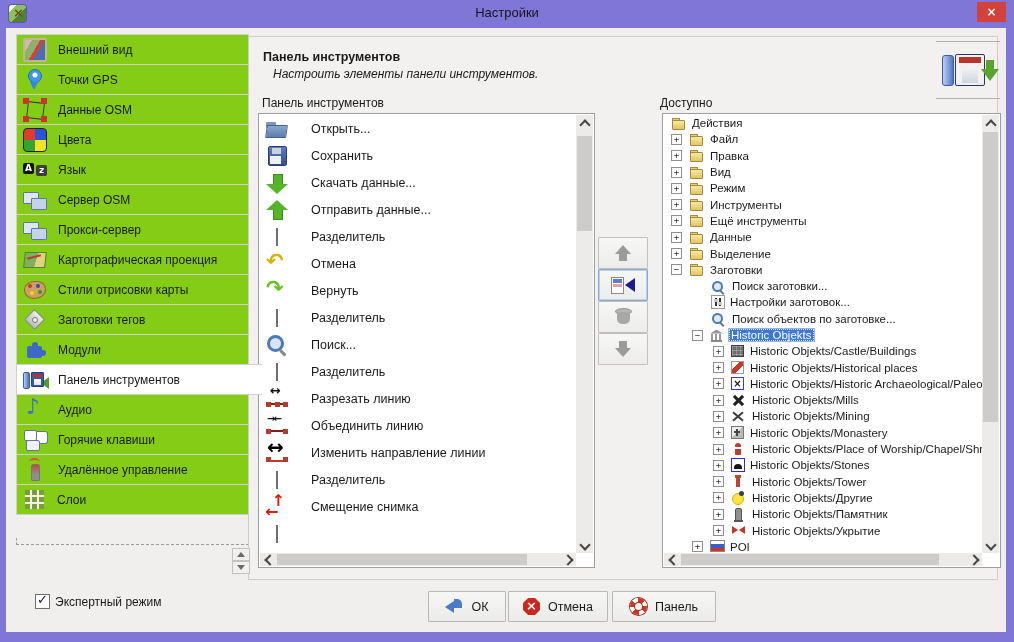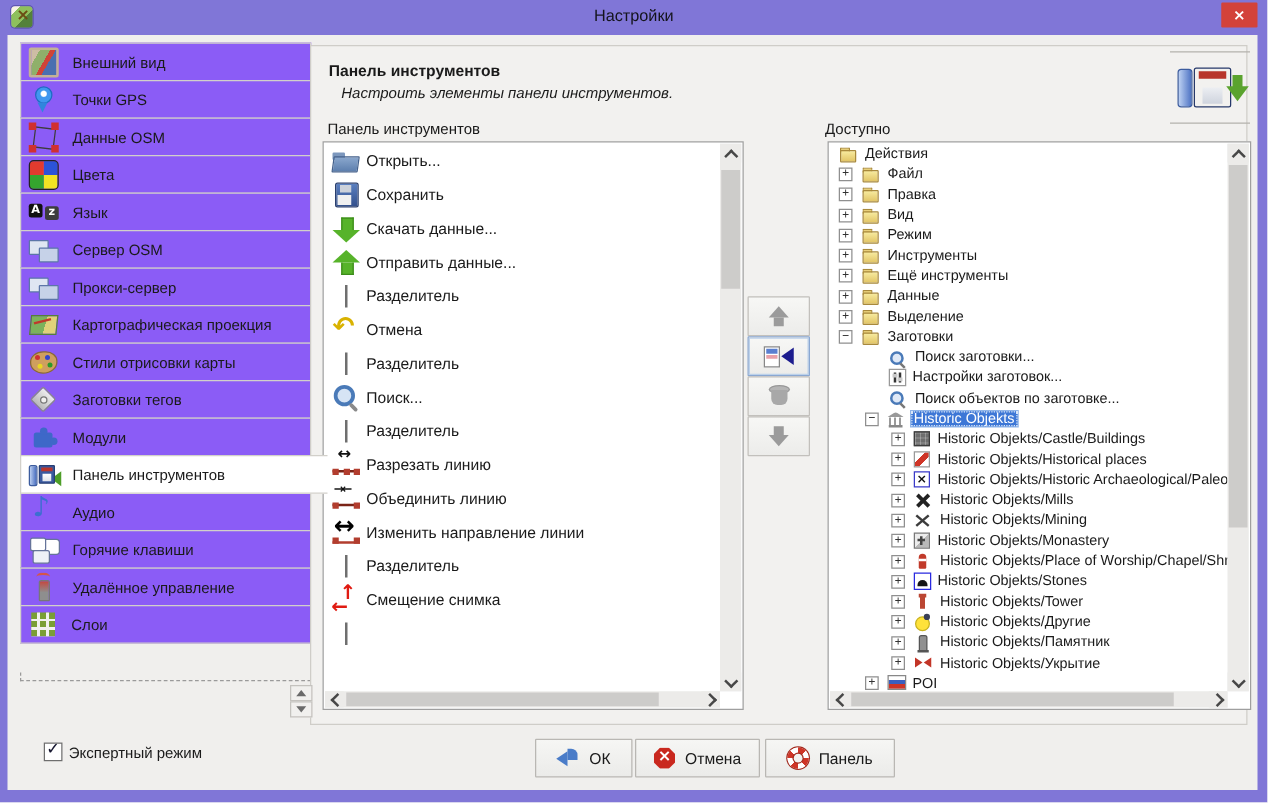--- a/index.html
+++ b/index.html
@@ -12,21 +12,21 @@
     background:linear-gradient(135deg,#f7f3e2 22%,#8ec05c 22% 58%,#54813a 58%);box-shadow:0 0 0 1px #5e55b0}
   .app-icon::before{content:"×";position:absolute;left:4px;top:-1px;font:bold 13px/17px "DejaVu Sans",sans-serif;color:#6b4d13}
   .win-title{position:absolute;left:0;top:0;width:100%;height:28px;text-align:center;font-size:13px;line-height:26px;color:#14141c}
   .close-btn{position:absolute;right:8px;top:2px;width:29px;height:20px;background:#d3423a;color:#fff;
     text-align:center;font:bold 12px/20px "DejaVu Sans",sans-serif;border-radius:1px}
   
   .client{position:absolute;left:6px;top:28px;width:1000px;height:604px;background:#f0efed}
   .label{position:absolute;font-size:12px;white-space:nowrap}
   
   .tabs{position:absolute;left:10px;top:6px;width:233px}
-  .tab{height:29px;border:1px solid #d2d0ca;background:#8b5cf6;display:flex;align-items:center;gap:11px;padding-left:6px;white-space:nowrap;overflow:hidden}
+  .tab{height:29px;border:1px solid #d2d0ca;background:#84cc16;display:flex;align-items:center;gap:11px;padding-left:6px;white-space:nowrap;overflow:hidden}
   .tab+.tab{margin-top:-1px}
   .tab.selected{background:#fff;width:239px;border-right:none;position:relative;z-index:6}
   .tabs-empty{position:absolute;left:10px;top:510px;width:231px;height:6px;border:1px dashed #9a9a9a;border-top:none;z-index:0}
   .tsb{position:absolute;left:226px;width:16px;height:11px;background:#f1f0ee;border:1px solid #c4c2be;display:flex;flex-direction:column;align-items:center;justify-content:center;z-index:7}
   .tsb .tri-u{width:0;height:0;border-left:4px solid transparent;border-right:4px solid transparent;border-bottom:5px solid #6a6a6a}
   .tsb .tri-d{width:0;height:0;border-left:4px solid transparent;border-right:4px solid transparent;border-top:5px solid #6a6a6a}
   
   .panel{position:absolute;left:242px;top:8px;width:748px;height:542px;border:1px solid #cfcdc8;background:#f2f1ef}
   .hd-title{position:absolute;left:257px;top:22px;font-weight:bold;font-size:12.5px}
   .hd-sub{position:absolute;left:267px;top:39px;font-style:italic;font-size:12px}
@@ -37,21 +37,21 @@
     background-image:linear-gradient(#b8352b,#b8352b),linear-gradient(#eceef2,#cfd4de);background-size:22px 6px,16px 13px;
     background-position:top 2px center,bottom 2px center;background-repeat:no-repeat}
   .pane-ic .garr-s{position:absolute;right:6px;top:19px;width:8px;height:10px;background:#5aa32e}
   .pane-ic .garr{position:absolute;right:1px;top:28px;width:0;height:0;border-left:9px solid transparent;border-right:9px solid transparent;border-top:12px solid #5aa32e}
   
   .wbox{position:absolute;top:85px;height:453px;background:#fff;border:1px solid #9f9f9f}
   .tlist{left:252px;width:335px}
   .tree{left:656px;width:337px}
   .rows{position:absolute;left:1px;top:1px;right:18px;bottom:14px;overflow:hidden;background:#fff}
   
-  .trow{height:27px;display:flex;align-items:center;gap:4px;padding-left:5px;font-size:12.5px;white-space:nowrap}
+  .trow{height:27px;display:flex;align-items:center;gap:22px;padding-left:5px;font-size:12.5px;white-space:nowrap}
   
   .ntrow{height:16.3px;display:flex;align-items:center;font-size:11.5px;white-space:nowrap}
   .tsp{display:block;flex:none}
   .tgl{flex:none;width:9px;height:9px;border:1px solid #8f8f8f;background:#fff;color:#333;
     font:9px/9px "DejaVu Sans Mono",monospace;text-align:center;margin-right:7px}
   .nlbl{padding:0 2px}
   .nlbl.sel{background:#3d77d6;color:#fff;box-shadow:0 0 0 1px #8fb4e8;outline:1px dotted #d9e6f8;outline-offset:-1px}
   
   .vsb{position:absolute;top:1px;right:1px;bottom:14px;width:17px;background:#ecebe9;display:flex;flex-direction:column}
   .hsb{position:absolute;left:1px;right:18px;bottom:1px;height:13px;background:#ecebe9;display:flex}
@@ -384,20 +384,26 @@
             </span>
             <span class="tr-lbl">Разделитель</span>
           </div>
           <div class="trow">
             <span class="ic ic-undo-icon">
               <i></i>
             </span>
             <span class="tr-lbl">Отмена</span>
           </div>
           <div class="trow">
+            <span class="ic ic-redo-icon">
+              <i></i>
+            </span>
+            <span class="tr-lbl">Вернуть</span>
+          </div>
+          <div class="trow">
             <span class="ic ic-separator-icon">
               <i></i>
             </span>
             <span class="tr-lbl">Разделитель</span>
           </div>
           <div class="trow">
             <span class="ic ic-search-icon">
               <i></i>
             </span>
             <span class="tr-lbl">Поиск...</span>

